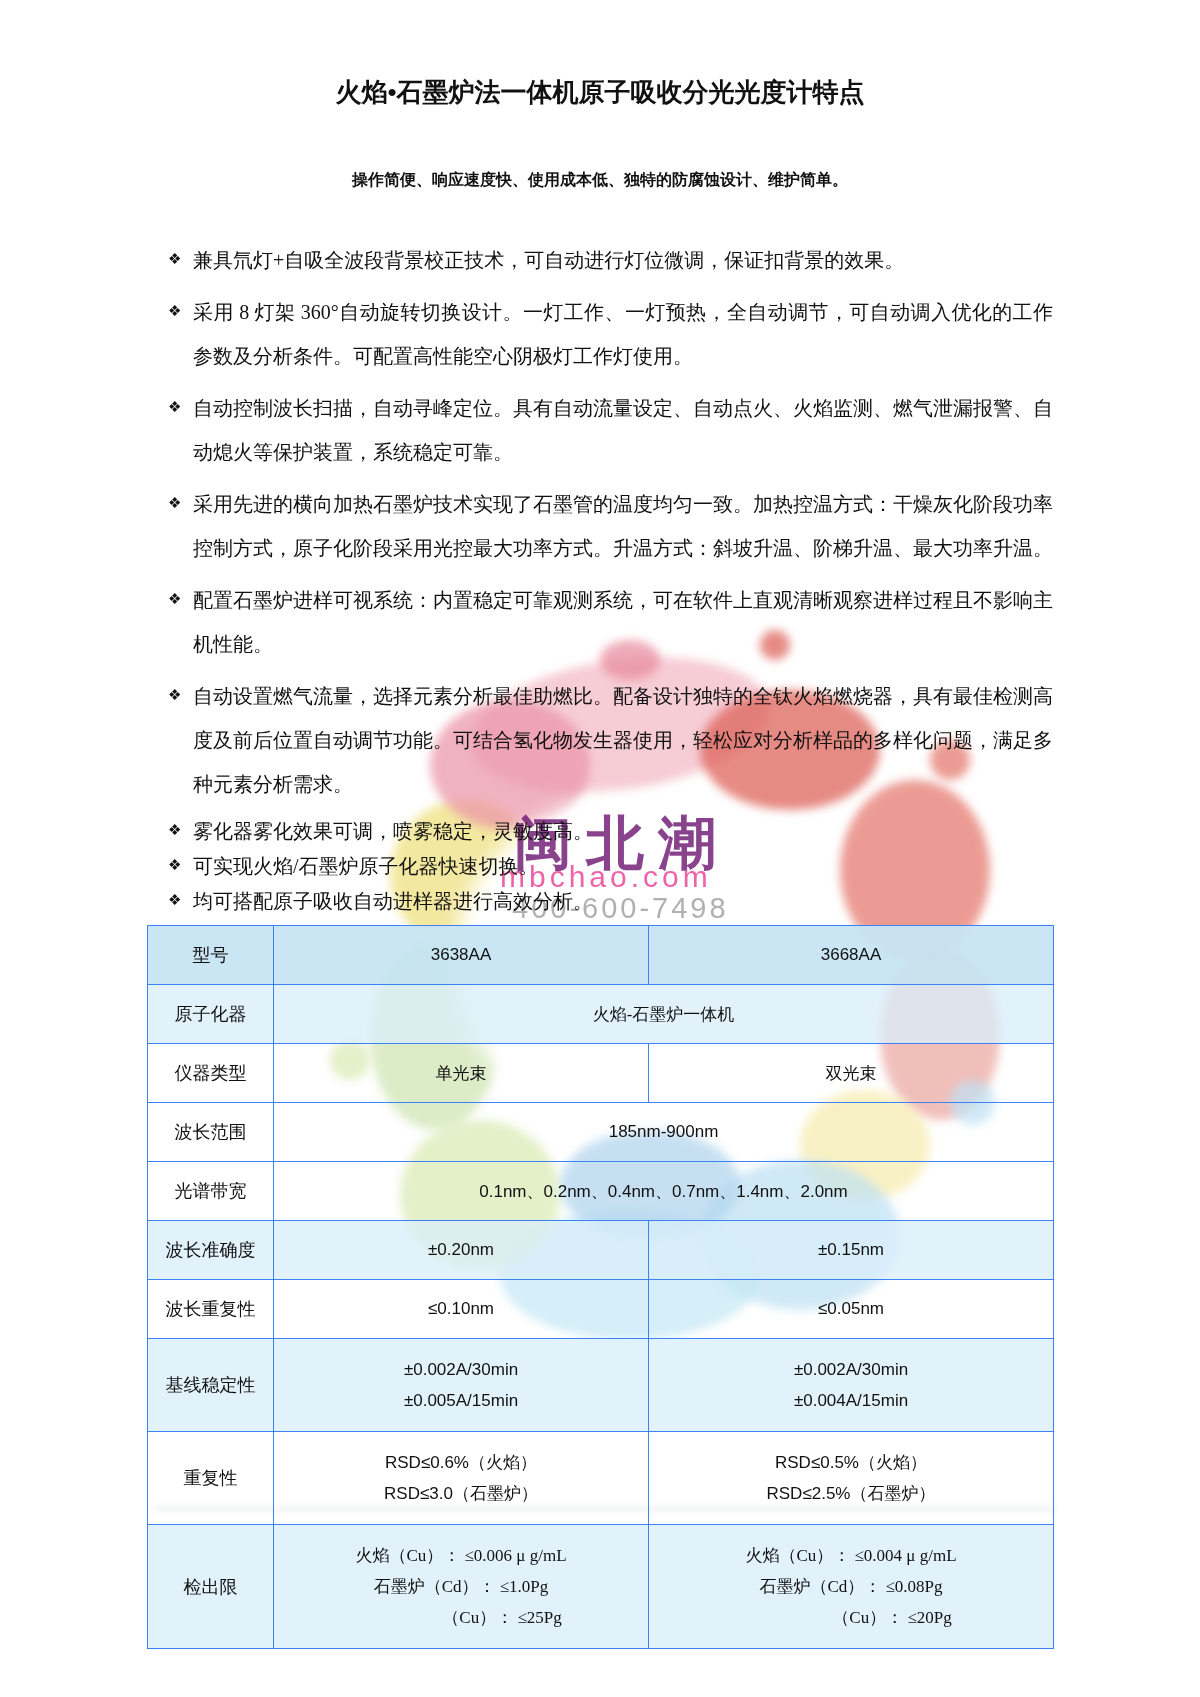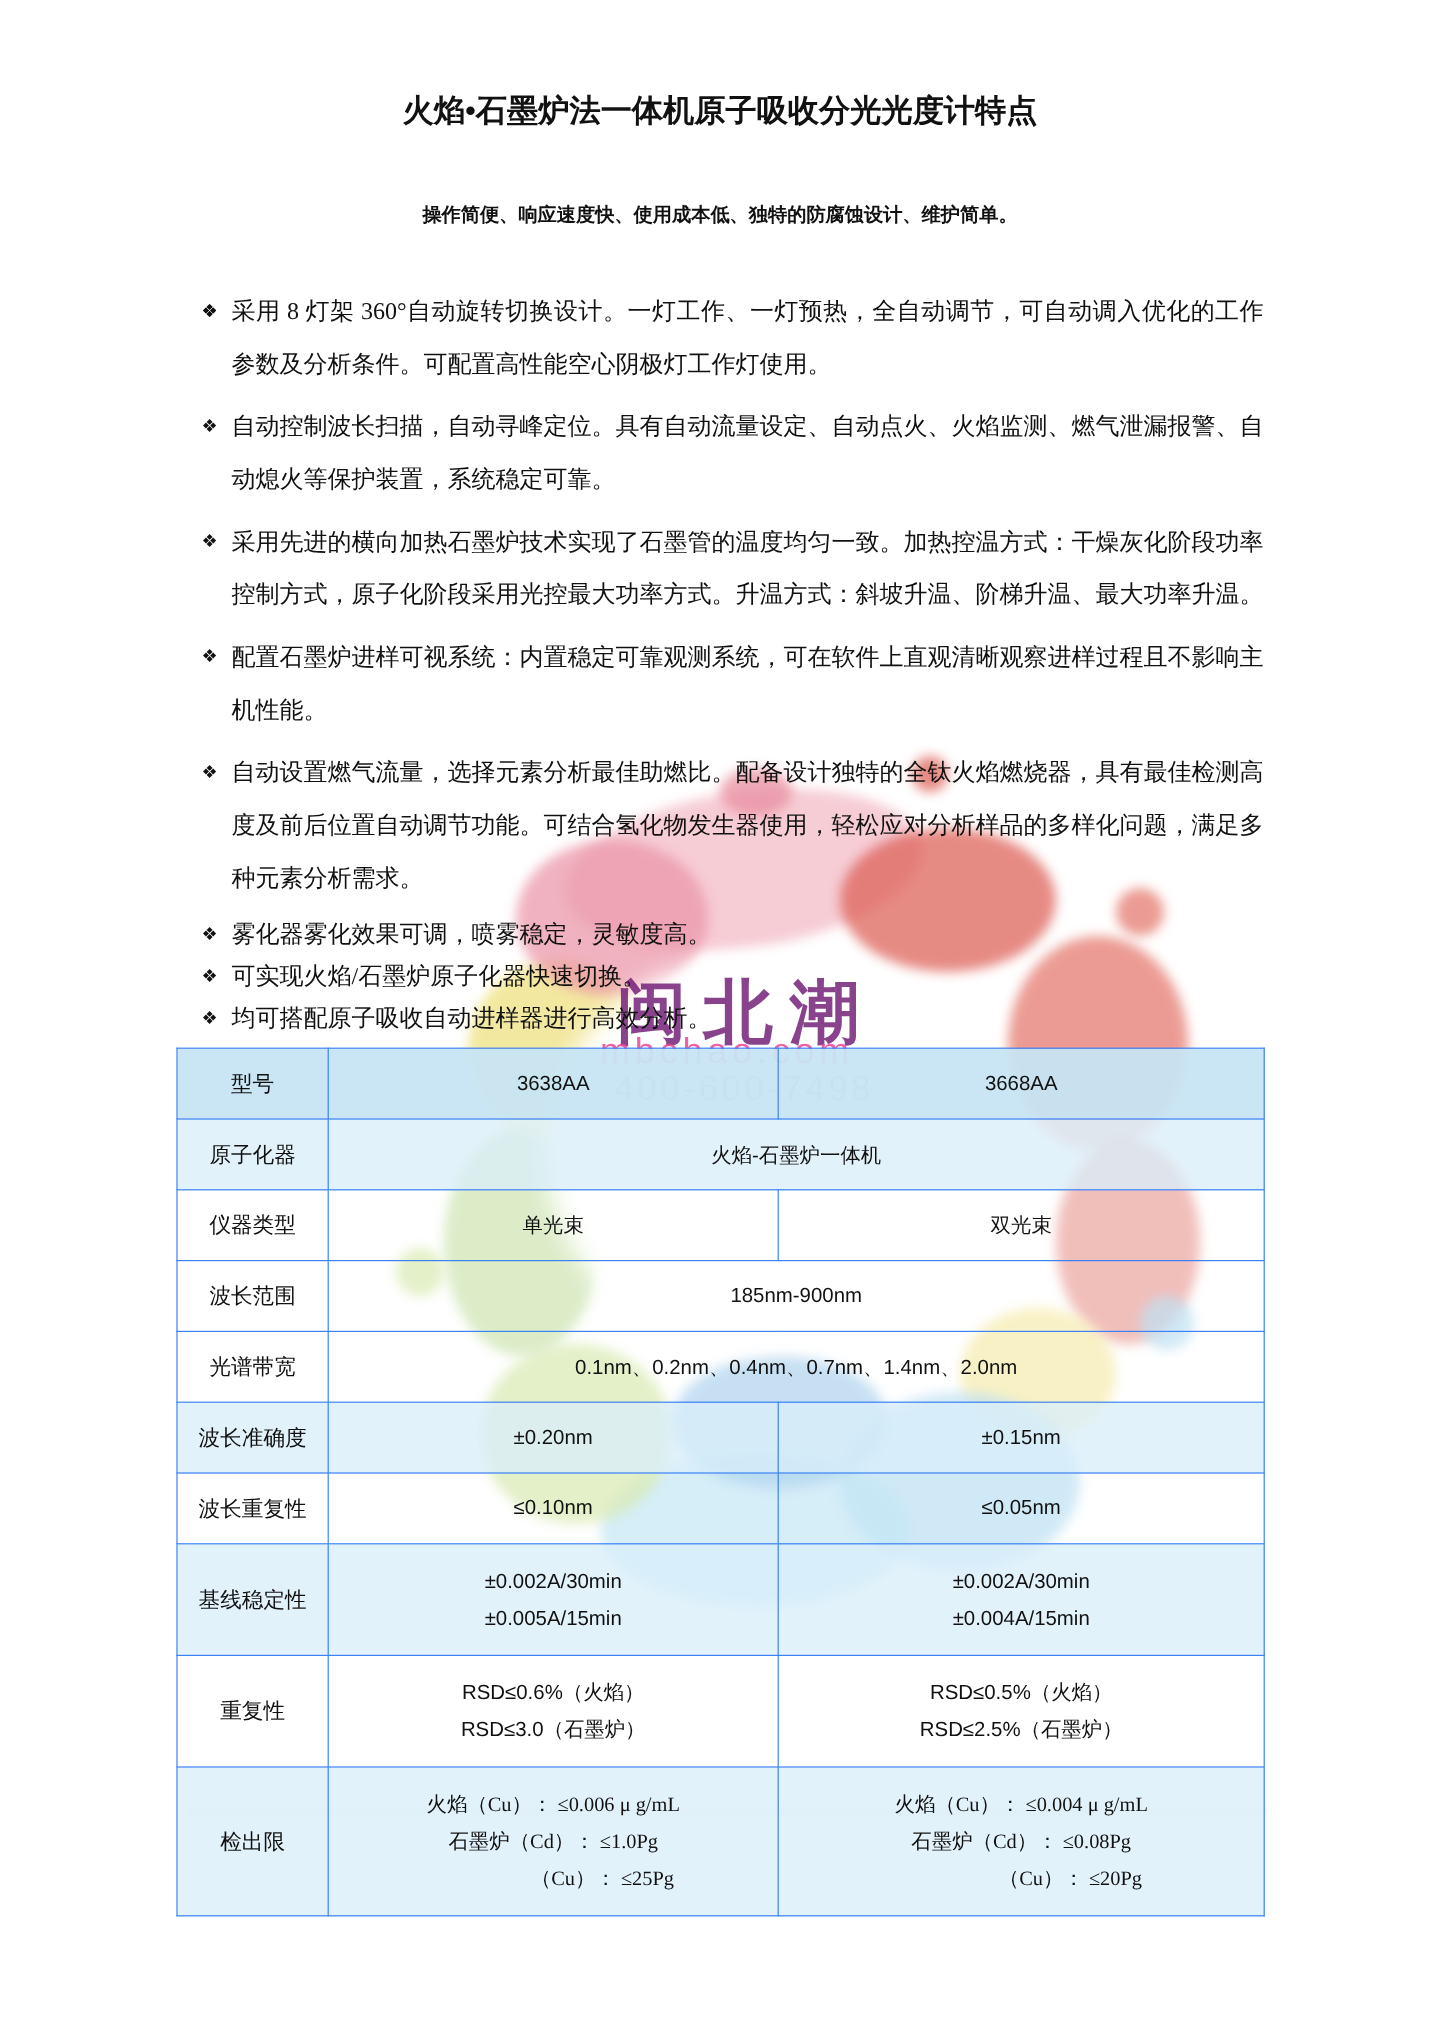--- a/index.html
+++ b/index.html
@@ -95,21 +95,21 @@
     <div class="wm-phone">400-600-7498</div>
   </div>
 
   <div class="content">
 
     <h1 class="title">火焰•石墨炉法一体机原子吸收分光光度计特点</h1>
 
     <p class="subtitle">操作简便、响应速度快、使用成本低、独特的防腐蚀设计、维护简单。</p>
 
     <ul class="features">
-      <li><span class="mark">❖</span></li>
+      <li><span class="mark">❖</span><span>兼具氘灯+自吸全波段背景校正技术，可自动进行灯位微调，保证扣背景的效果。</span></li>
       <li><span class="mark">❖</span><span>采用 8 灯架 360°自动旋转切换设计。一灯工作、一灯预热，全自动调节，可自动调入优化的工作参数及分析条件。可配置高性能空心阴极灯工作灯使用。</span></li>
       <li><span class="mark">❖</span><span>自动控制波长扫描，自动寻峰定位。具有自动流量设定、自动点火、火焰监测、燃气泄漏报警、自动熄火等保护装置，系统稳定可靠。</span></li>
       <li><span class="mark">❖</span><span>采用先进的横向加热石墨炉技术实现了石墨管的温度均匀一致。加热控温方式：干燥灰化阶段功率控制方式，原子化阶段采用光控最大功率方式。升温方式：斜坡升温、阶梯升温、最大功率升温。</span></li>
       <li><span class="mark">❖</span><span>配置石墨炉进样可视系统：内置稳定可靠观测系统，可在软件上直观清晰观察进样过程且不影响主机性能。</span></li>
       <li><span class="mark">❖</span><span>自动设置燃气流量，选择元素分析最佳助燃比。配备设计独特的全钛火焰燃烧器，具有最佳检测高度及前后位置自动调节功能。可结合氢化物发生器使用，轻松应对分析样品的多样化问题，满足多种元素分析需求。</span></li>
       <li class="tight"><span class="mark">❖</span><span>雾化器雾化效果可调，喷雾稳定，灵敏度高。</span></li>
       <li class="tight"><span class="mark">❖</span><span>可实现火焰/石墨炉原子化器快速切换。</span></li>
       <li class="tight"><span class="mark">❖</span><span>均可搭配原子吸收自动进样器进行高效分析。</span></li>
     </ul>
 

